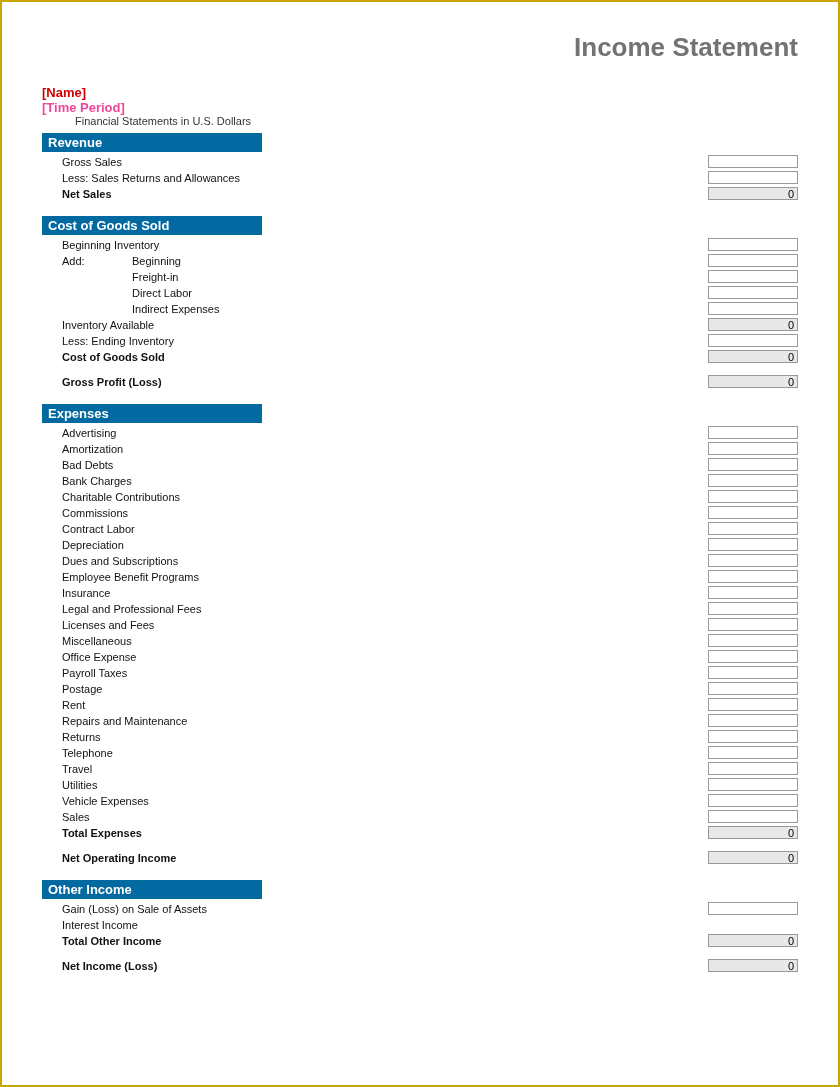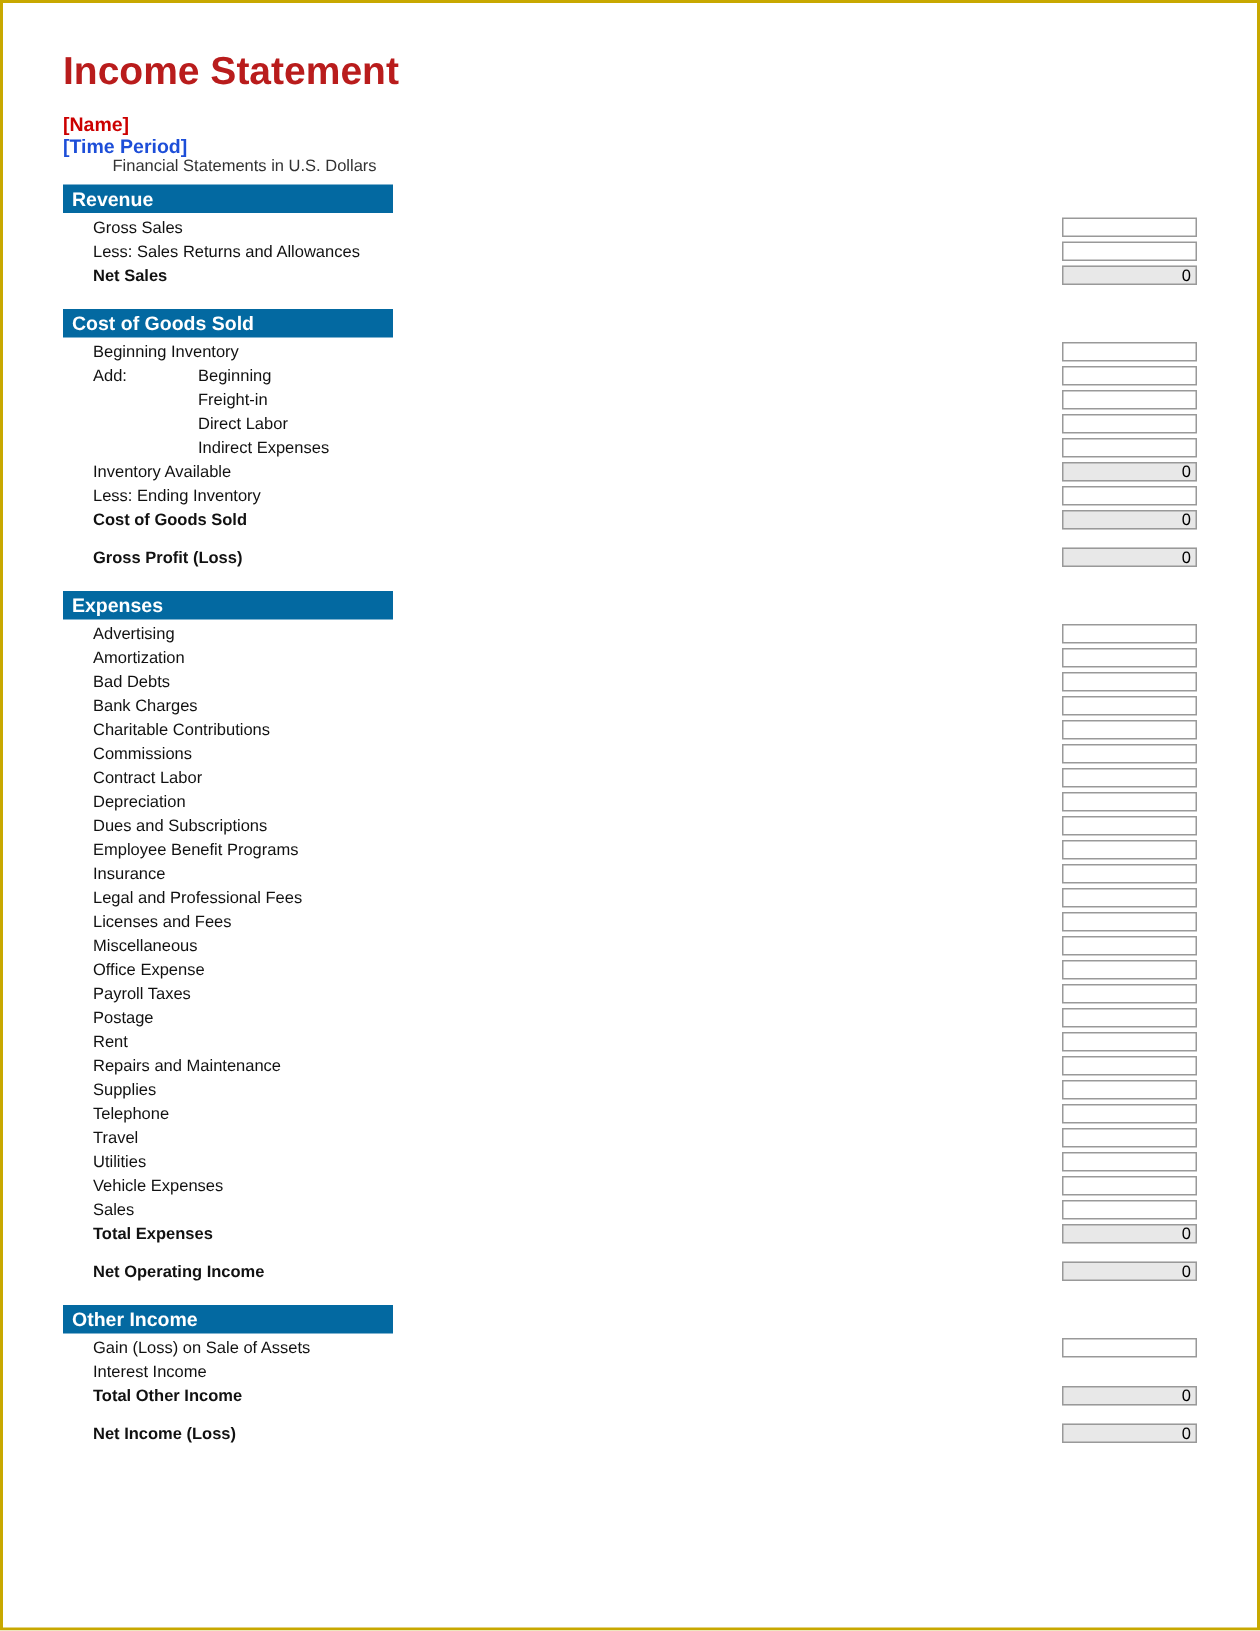--- a/index.html
+++ b/index.html
@@ -14,33 +14,33 @@
     }
     .page {
       width: 840px;
       min-height: 1087px;
       background: white;
       border: 2px solid #c8a800;
       padding: 30px 40px;
       position: relative;
     }
     .title {
-      text-align: left;
+      text-align: right;
       font-size: 26px;
       font-weight: bold;
-      color: #b91c1c;
-      margin-bottom: 12px;
+      color: #737373;
+      margin-bottom: 22px;
     }
     .name-line {
       color: #cc0000;
       font-size: 13px;
       font-weight: bold;
     }
     .time-period-line {
-      color: #1d4ed8;
+      color: #ec4899;
       font-size: 13px;
       font-weight: bold;
     }
     .subtitle {
       font-size: 11px;
       color: #333;
       margin-bottom: 6px;
       margin-left: 33px;
     }
     .section-header {
@@ -316,21 +316,21 @@
       <div class="input-box"></div>
     </div>
   </div>
       <div class="full-row">
     <div class="label indent1">Repairs and Maintenance</div>
     <div class="boxes">
       <div class="input-box"></div>
     </div>
   </div>
       <div class="full-row">
-    <div class="label indent1">Supplies</div>
+    <div class="label indent1">Returns</div>
     <div class="boxes">
       <div class="input-box"></div>
     </div>
   </div>
       <div class="full-row">
     <div class="label indent1">Telephone</div>
     <div class="boxes">
       <div class="input-box"></div>
     </div>
   </div>

